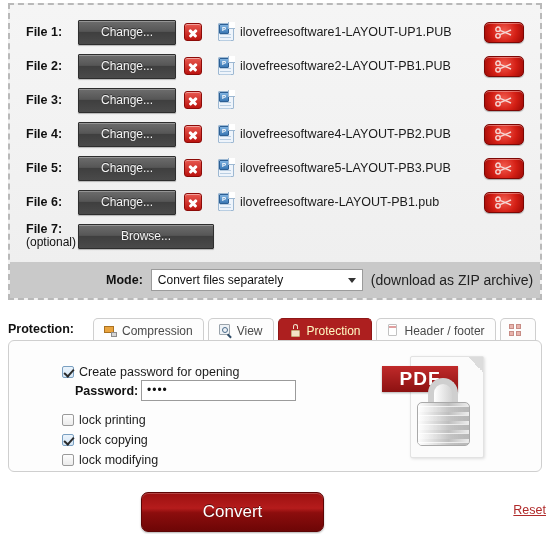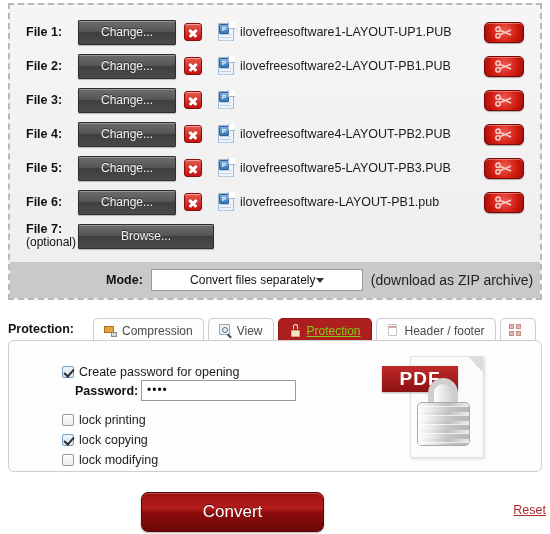--- a/index.html
+++ b/index.html
@@ -102,21 +102,21 @@
   .scissor-btn svg{display:block;}
 
   
   .mode-bar{
     position:absolute;left:0;bottom:0;width:100%;height:36px;
     background:#c9c9c9;display:flex;align-items:center;
   }
   .mode-label{font-weight:bold;font-size:12.5px;margin-left:72px;color:#111;padding-left:24px;}
   .mode-select{
     margin-left:8px;width:212px;height:22px;background:#fff;border:1px solid #9b9b9b;
-    display:flex;align-items:center;justify-content:center;
+    display:flex;align-items:center;justify-content:space-between;
     font-size:12px;color:#111;padding:0 6px;box-sizing:border-box;cursor:pointer;
   }
   .caret{
     width:0;height:0;border-left:4px solid transparent;border-right:4px solid transparent;
     border-top:5px solid #333;
   }
   .mode-note{margin-left:8px;font-size:14px;color:#222;}
 
   
   .pref-label{
@@ -129,21 +129,21 @@
   .tab{
     height:24px;margin-right:4px;padding:0 10px;
     border:1px solid #cfcfcf;border-bottom:none;
     border-radius:5px 5px 0 0;
     background:#fdfdfd;
     display:flex;align-items:center;gap:5px;
     font-size:12px;color:#4a4a4a;cursor:pointer;box-sizing:border-box;
     white-space:nowrap;
   }
   .tab.active{
-    background:#ad1f1f;border-color:#8e1717;color:#84cc16;font-weight:normal;text-decoration:underline;
+    background:#ad1f1f;border-color:#8e1717;color:#fef9c3;font-weight:normal;
   }
   .tab.clipped{padding:0 8px;}
 
   
   .ic{width:13px;height:13px;position:relative;flex:none;}
   .ic-compression .b1{position:absolute;left:0;top:2px;width:10px;height:7px;background:#e8a33d;border:1px solid #a9701f;box-sizing:border-box;}
   .ic-compression .b2{position:absolute;right:0;bottom:0;width:6px;height:5px;background:#d6d6d6;border:1px solid #8d8d8d;box-sizing:border-box;}
   .ic-view .lens{position:absolute;left:0;top:0;width:11px;height:11px;border:1px solid #9aa3ab;background:#eef2f6;box-sizing:border-box;border-radius:1px;}
   .ic-view .glass{position:absolute;left:3px;top:3px;width:6px;height:6px;border:1.4px solid #4a6b8a;border-radius:50%;box-sizing:border-box;}
   .ic-view .hand{position:absolute;right:0px;bottom:0px;width:5px;height:1.6px;background:#2f4d68;transform:rotate(45deg);}

